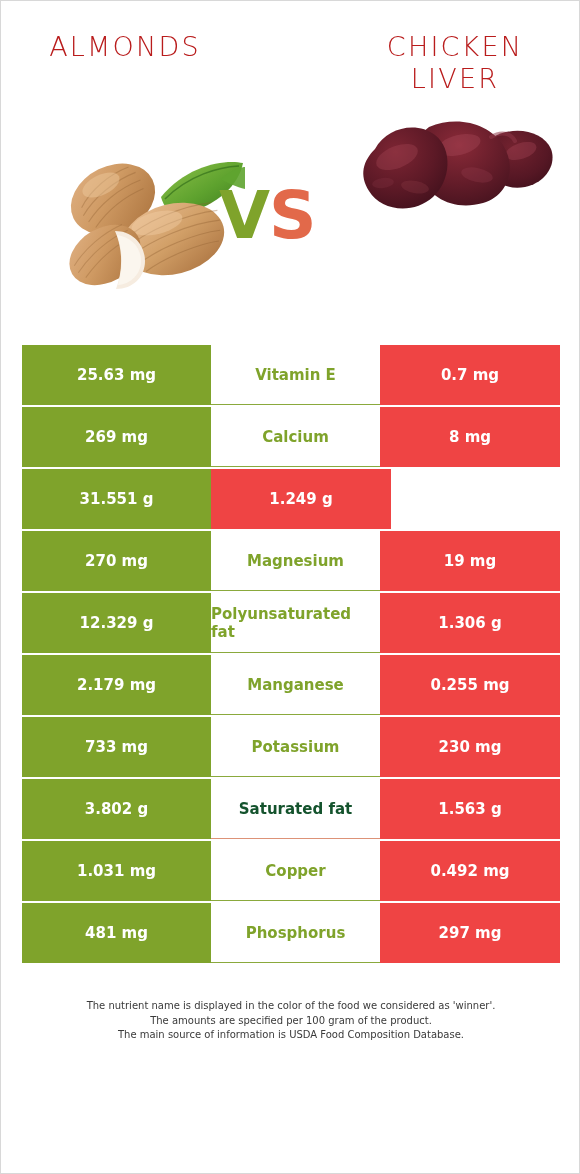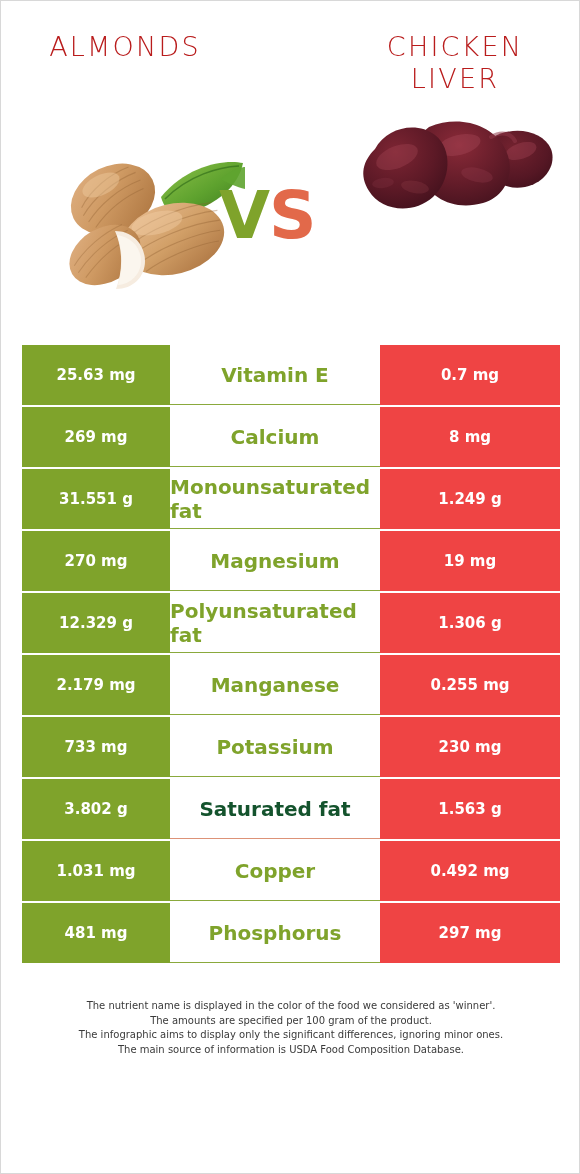--- a/index.html
+++ b/index.html
@@ -88,33 +88,33 @@
   .cell {
     display: flex;
     align-items: center;
     justify-content: center;
     font-family: "DejaVu Sans", sans-serif;
     font-size: 15px;
     font-weight: 600;
     box-sizing: border-box;
   }
   .cell.left-val {
-    width: 148px;
+    width: 189px;
     background: #7FA32B;
     color: #ffffff;
   }
   .cell.right-val {
     width: 180px;
     background: #ef4444;
     color: #ffffff;
   }
   .cell.name {
     flex: 1;
     background: #ffffff;
-    font-size: 20px;
+    font-size: 15px;
     font-weight: 600;
     border-top: 1px solid transparent;
     border-bottom: 1px solid #8aa93c;
   }
   .row:first-child .cell.name { border-top-color: transparent; }
   .cell.name.win-green  { color: #7FA32B; border-bottom-color: #8aa93c; }
   .cell.name.win-orange { color: #14532d; border-bottom-color: #dd9277; }
   .row:last-child .cell.name { border-bottom-color: #8aa93c; }
 
   
@@ -245,21 +245,20 @@
     </div>
 
     <div class="row">
       <div class="cell left-val">269 mg</div>
       <div class="cell name win-green">Calcium</div>
       <div class="cell right-val">8 mg</div>
     </div>
 
     <div class="row">
       <div class="cell left-val">31.551 g</div>
-      <div class="cell name win-green">Monounsaturated fat</div>
       <div class="cell right-val">1.249 g</div>
     </div>
 
     <div class="row">
       <div class="cell left-val">270 mg</div>
       <div class="cell name win-green">Magnesium</div>
       <div class="cell right-val">19 mg</div>
     </div>
 
     <div class="row">
@@ -296,17 +295,16 @@
       <div class="cell left-val">481 mg</div>
       <div class="cell name win-green">Phosphorus</div>
       <div class="cell right-val">297 mg</div>
     </div>
 
   </div>
 
   <div class="footer">
     <p>The nutrient name is displayed in the color of the food we considered as 'winner'.</p>
     <p>The amounts are specified per 100 gram of the product.</p>
-    <p>The infographic aims to display only the significant differences, ignoring minor ones.</p>
     <p>The main source of information is USDA Food Composition Database.</p>
   </div>
 
 </div>
 
 </body></html>

